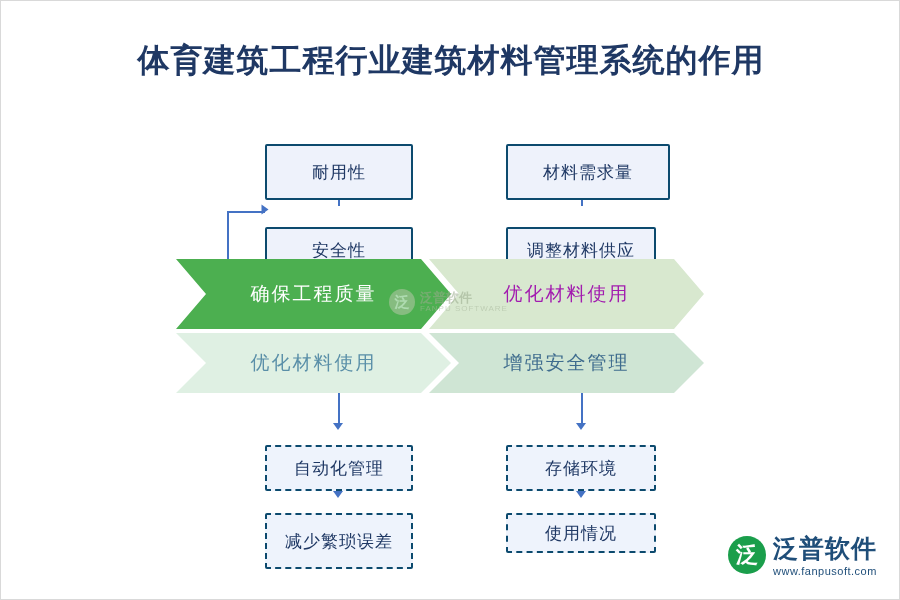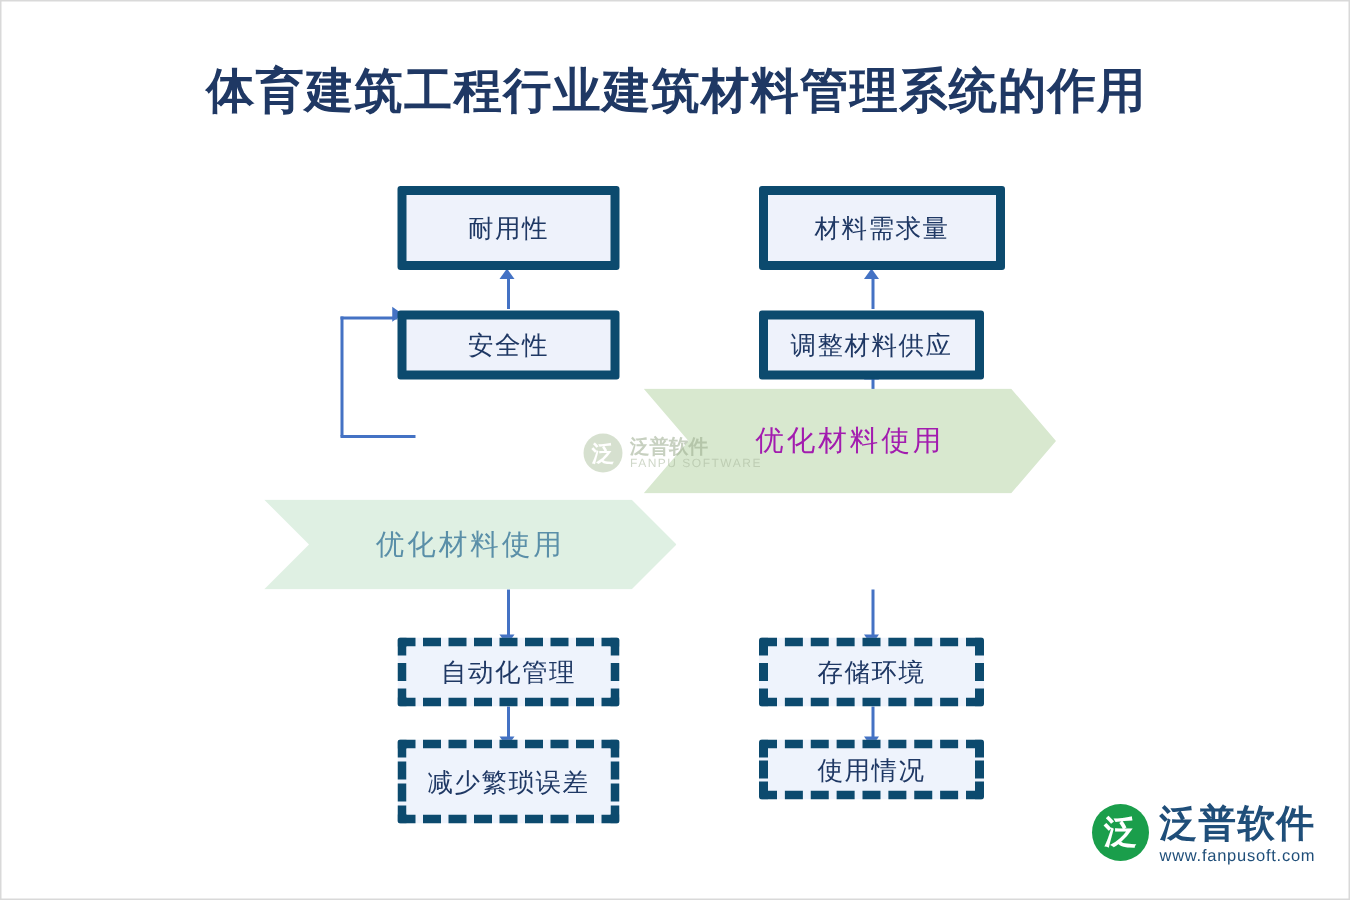--- a/index.html
+++ b/index.html
@@ -31,28 +31,29 @@
     font-size: 32px;
     font-weight: bold;
     color: #1f3864;
     letter-spacing: 1px;
   }
   
   .box {
     position: absolute;
     box-sizing: border-box;
     background: #eef2fb;
-    border: 6px solid #0c4a6e;
+    border: 2px solid #0c4a6e;
     border-radius: 2px;
     color: #1f3864;
     font-size: 17px;
     display: flex;
     align-items: center;
     justify-content: center;
     letter-spacing: 1px;
+    margin-top: 20px;
   }
   .box.dashed {
     border-style: dashed;
     background: #eef3fc;
   }
   
   .chev {
     position: absolute;
     box-sizing: border-box;
     display: flex;
@@ -171,25 +172,31 @@
   </div>
 
   <div class="box" style="left:505px; top:123px; width:164px; height:56px;">
     <span>材料需求量</span>
   </div>
 
   <div class="box" style="left:505px; top:206px; width:150px; height:46px;">
     <span>调整材料供应</span>
   </div>
 
+  <div class="chev c1" style="left:175px; top:258px; width:275px; height:70px;">
+    <span>确保工程质量</span>
+  </div>
   <div class="chev c2" style="left:428px; top:258px; width:275px; height:70px;">
     <span>优化材料使用</span>
   </div>
   <div class="chev c3" style="left:175px; top:332px; width:275px; height:60px;">
     <span>优化材料使用</span>
+  </div>
+  <div class="chev c4" style="left:428px; top:332px; width:275px; height:60px;">
+    <span>增强安全管理</span>
   </div>
 
   <div class="box dashed" style="left:264px; top:424px; width:148px; height:46px;">
     <span>自动化管理</span>
   </div>
 
   <div class="box dashed" style="left:264px; top:492px; width:148px; height:56px;">
     <span>减少繁琐误差</span>
   </div>
 

